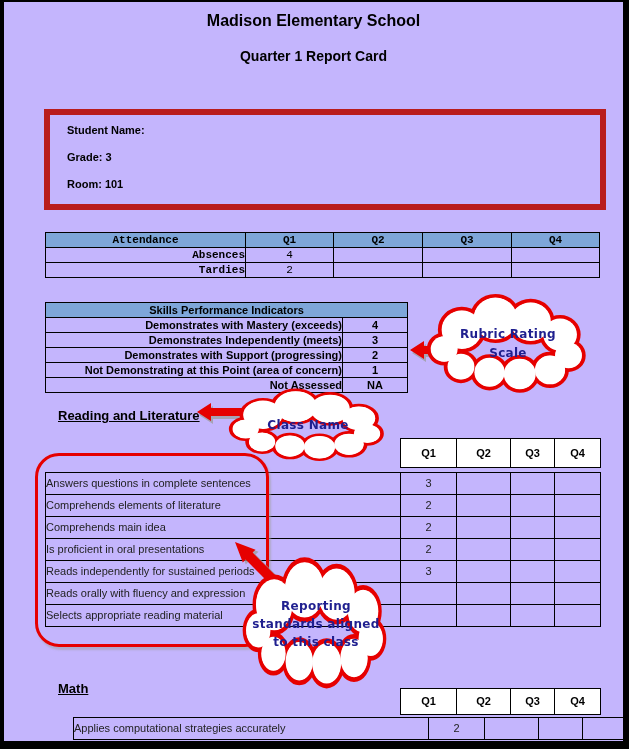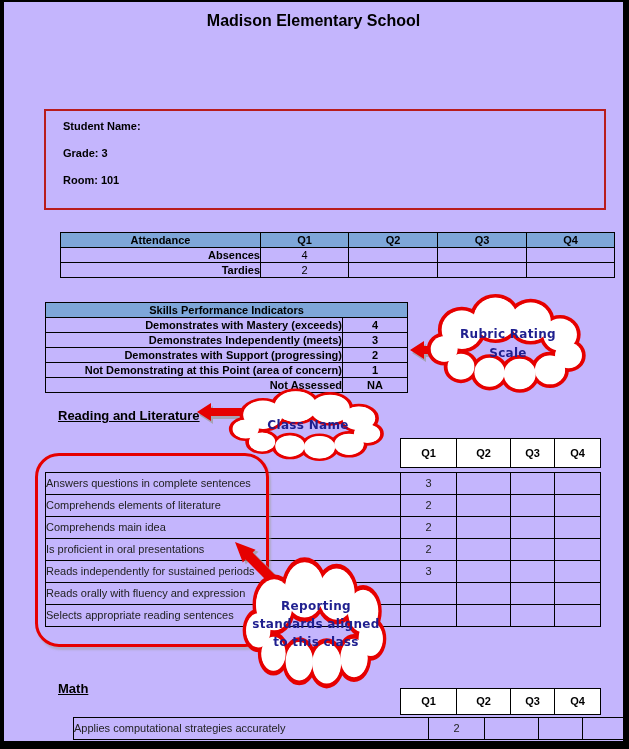--- a/index.html
+++ b/index.html
@@ -13,21 +13,21 @@
     background:#c4b5fd;overflow:hidden;
     border-style:solid;border-color:#000;border-width:2px 6px 8px 4px;
     font-family:"Liberation Sans",sans-serif;color:#000;
   }
   .title{position:absolute;left:0;right:0;text-align:center;font-weight:bold;}
   .title1{top:10px;font-size:16px;}
   .title2{top:46px;font-size:14px;}
 
   .student-box{
     position:absolute;left:40px;top:107px;width:562px;height:101px;
-    border:2px solid #b91c1c;box-sizing:border-box;padding:9px 0 0 17px;
+    border:6px solid #b91c1c;box-sizing:border-box;padding:9px 0 0 17px;
   }
   .student-box .line{height:27px;font-size:11px;font-weight:bold;}
 
   table.tbl{position:absolute;border-collapse:collapse;table-layout:fixed;font-size:11px;}
   table.tbl td,table.tbl th{border:1px solid #000;padding:0;overflow:hidden;white-space:nowrap;line-height:13px;}
   tr.hdr th{background:var(--table-header-blue);font-weight:bold;text-align:center;}
   td.lbl{font-weight:bold;text-align:right;padding-left:5px;}
   td.std-lbl{font-weight:normal;text-align:left;padding-left:6px;color:#222;}
   td.val{text-align:center;}
   td.gval{text-align:center;color:#222;}
@@ -92,28 +92,29 @@
         <circle cx="44" cy="88" r="16"></circle>
           <circle cx="24" cy="66" r="16"></circle>
       </g>
     </g>
   </defs>
 </svg>
 
 <div class="page">
 
   <div class="title title1">Madison Elementary School</div>
+  <div class="title title2">Quarter 1 Report Card</div>
 
   <div class="student-box">
     <div class="line">Student Name:</div>
     <div class="line">Grade: 3</div>
     <div class="line">Room: 101</div>
   </div>
 
-  <table class="tbl att" style="left:56px;top:230px;width:554px;">
+  <table class="tbl att" style="left:41px;top:230px;width:554px;font-family:Liberation Mono, monospace;">
     <colgroup>
         <col style="width:200px">
         <col style="width:88px">
         <col style="width:89px">
         <col style="width:89px">
         <col style="width:88px">
       </colgroup>
     <tbody>
         <tr class="hdr">
       <th>Attendance</th>
@@ -235,21 +236,21 @@
       <td class="gval"></td>
     </tr>
     <tr>
       <td class="std-lbl">Reads orally with fluency and expression</td>
       <td class="gval"></td>
       <td class="gval"></td>
       <td class="gval"></td>
       <td class="gval"></td>
     </tr>
     <tr>
-      <td class="std-lbl">Selects appropriate reading sentences</td>
+      <td class="std-lbl">Selects appropriate reading material</td>
       <td class="gval"></td>
       <td class="gval"></td>
       <td class="gval"></td>
       <td class="gval"></td>
     </tr>
   </tbody>
     </table>
 
   <div class="section-heading" style="left:54px;top:655px;margin-top:24px;">Math</div>
 

